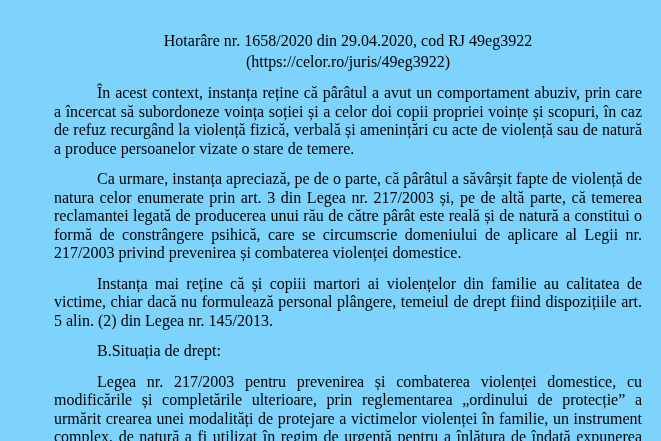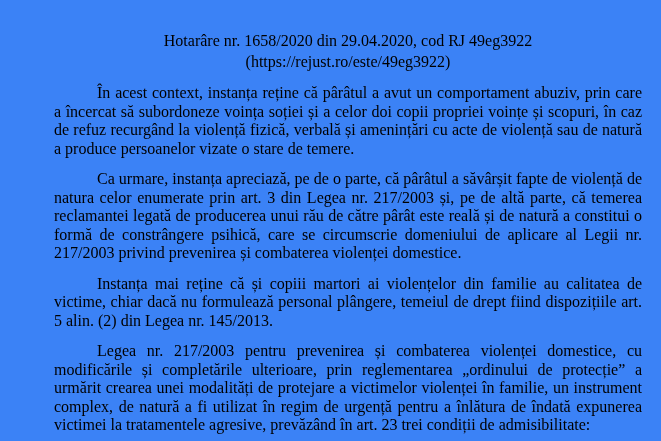--- a/index.html
+++ b/index.html
@@ -6,21 +6,21 @@
     margin: 0;
     padding: 0;
     background: #ffffff;
   }
   .page {
     position: relative;
     width: 661px;
     height: 441px;
     box-sizing: border-box;
     padding: 31px 7px 0 42px;
-    background: #3b82f6;
+    background: #7dd3fc;
     color: #000000;
     font-family: "Liberation Serif", "DejaVu Serif", serif;
     font-size: 16px;
     line-height: 18.5px;
     overflow: hidden;
   }
   .doc-header {
     text-align: center;
     line-height: 20.5px;
     margin: 0 0 7px 0;
@@ -34,22 +34,23 @@
     text-align: justify;
     text-indent: 43px;
   }
 </style>
 </head>
 <body>
 
 <div class="page">
   <div class="doc-header">
     <span class="doc-title">Hotarâre nr. 1658/2020 din 29.04.2020, cod RJ 49eg3922</span>
-    <span class="doc-link">(https://rejust.ro/este/49eg3922)</span>
+    <span class="doc-link">(https://celor.ro/juris/49eg3922)</span>
   </div>
   <div class="doc-body">
       <p>În acest context, instanța reține că pârâtul a avut un comportament abuziv, prin care a încercat să subordoneze voința soției și a celor doi copii propriei voințe și scopuri, în caz de refuz recurgând la violență fizică, verbală și amenințări cu acte de violență sau de natură a produce persoanelor vizate o stare de temere.</p>
       <p>Ca urmare, instanța apreciază, pe de o parte, că pârâtul a săvârșit fapte de violență de natura celor enumerate prin art. 3 din Legea nr. 217/2003 și, pe de altă parte, că temerea reclamantei legată de producerea unui rău de către pârât este reală și de natură a constitui o formă de constrângere psihică, care se circumscrie domeniului de aplicare al Legii nr. 217/2003 privind prevenirea și combaterea violenței domestice.</p>
       <p>Instanța mai reține că și copiii martori ai violențelor din familie au calitatea de victime, chiar dacă nu formulează personal plângere, temeiul de drept fiind dispozițiile art. 5 alin. (2) din Legea nr. 145/2013.</p>
+      <p>B.Situația de drept:</p>
       <p>Legea nr. 217/2003 pentru prevenirea și combaterea violenței domestice, cu modificările și completările ulterioare, prin reglementarea „ordinului de protecție” a urmărit crearea unei modalități de protejare a victimelor violenței în familie, un instrument complex, de natură a fi utilizat în regim de urgență pentru a înlătura de îndată expunerea victimei la tratamentele agresive, prevăzând în art. 23 trei condiții de admisibilitate:</p>
       <p>□Constatarea comiterii unui act de violență;</p>
     </div>
 </div>
 
 </body></html>

